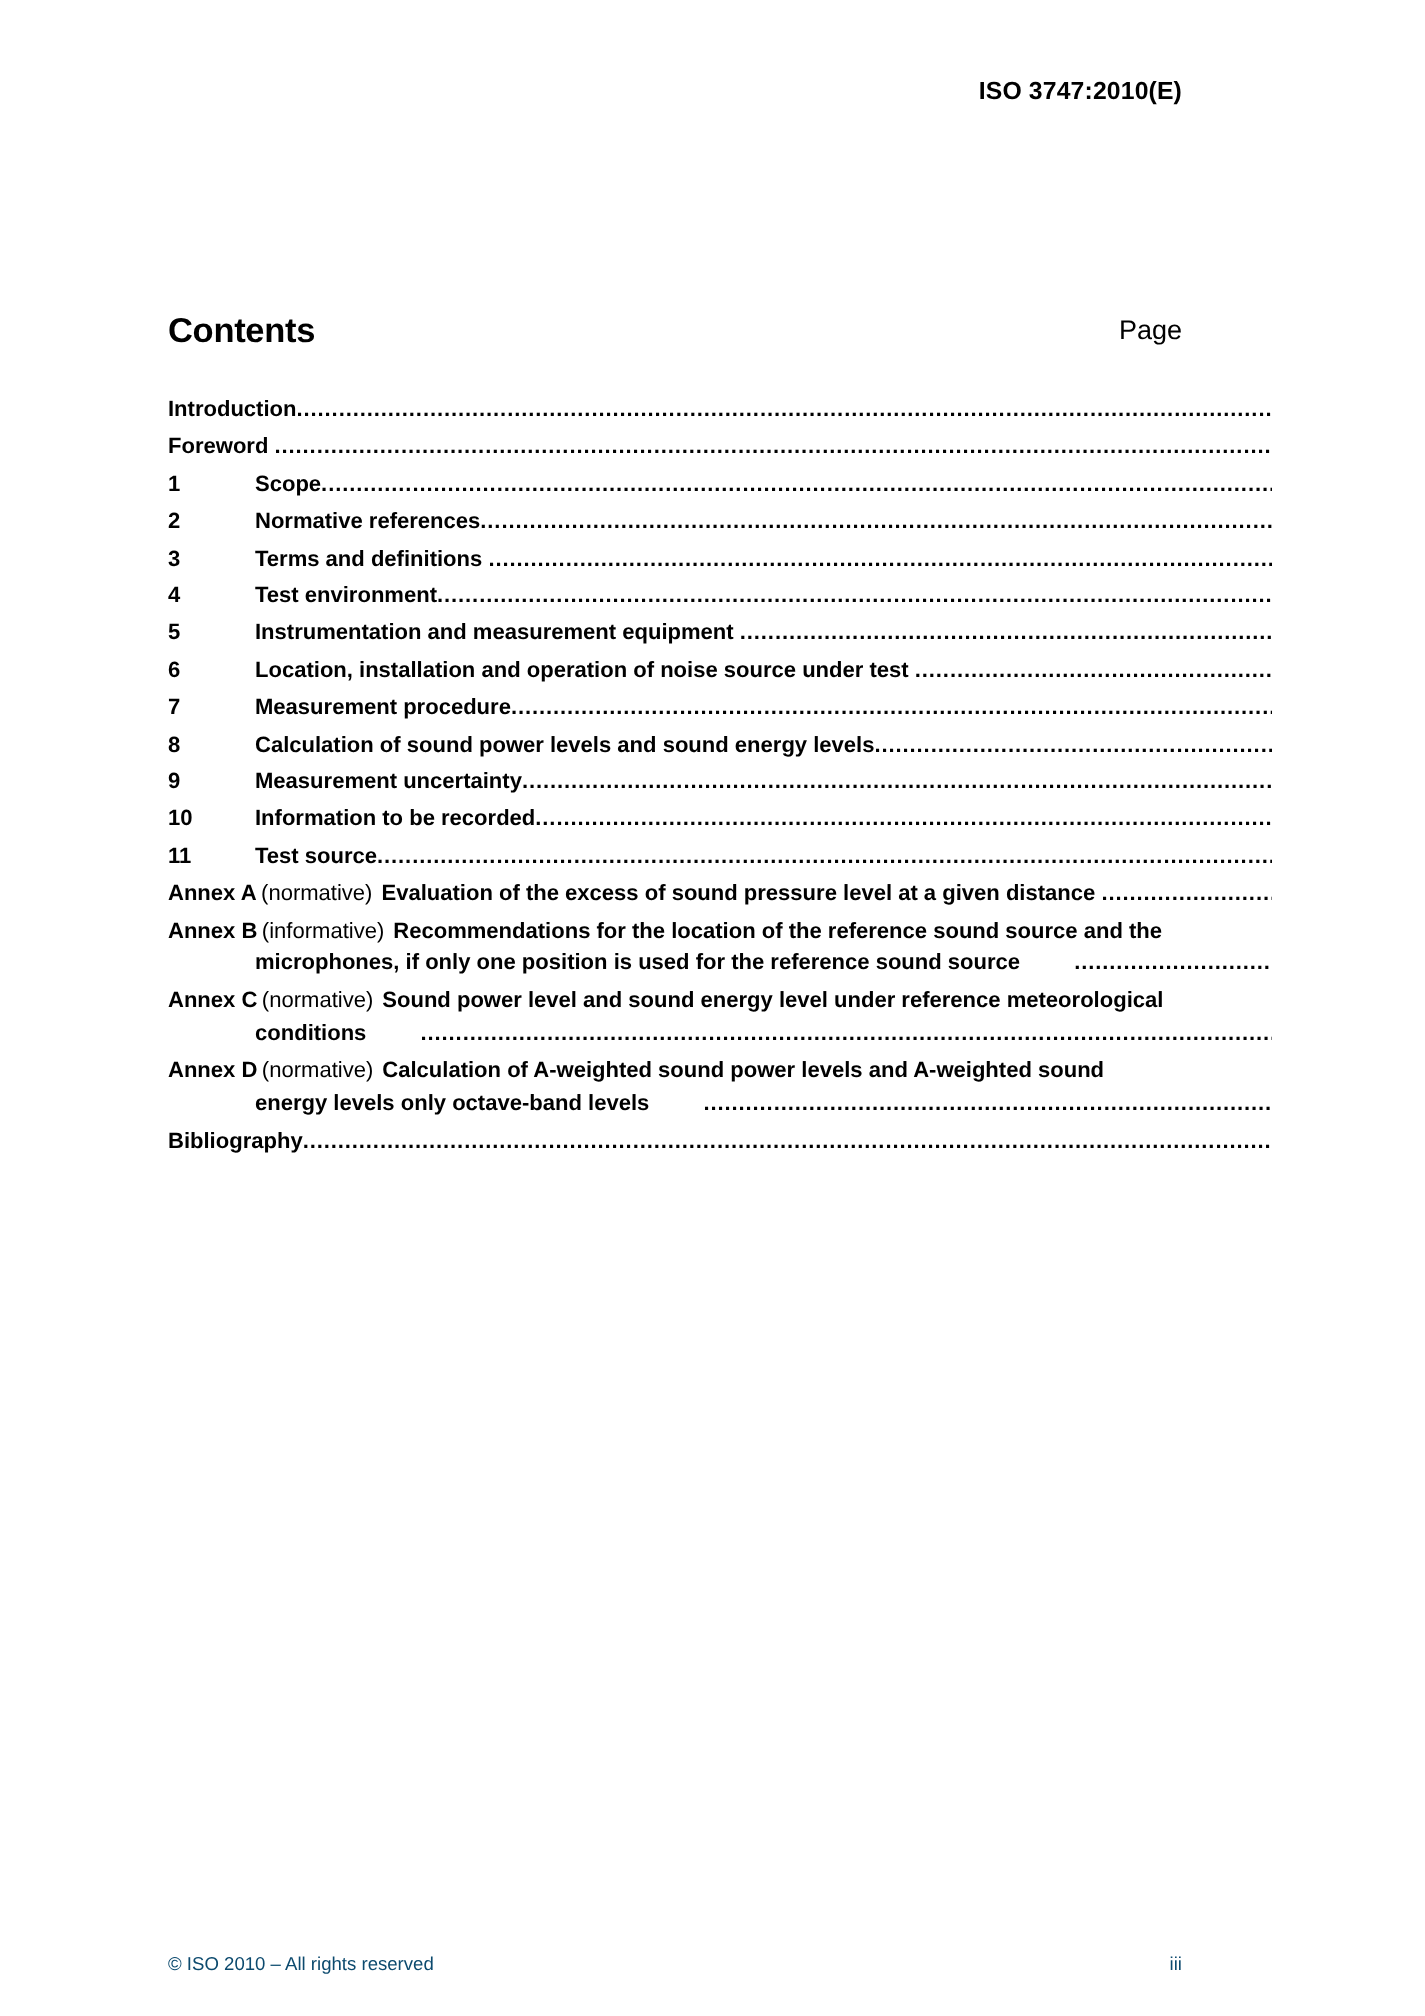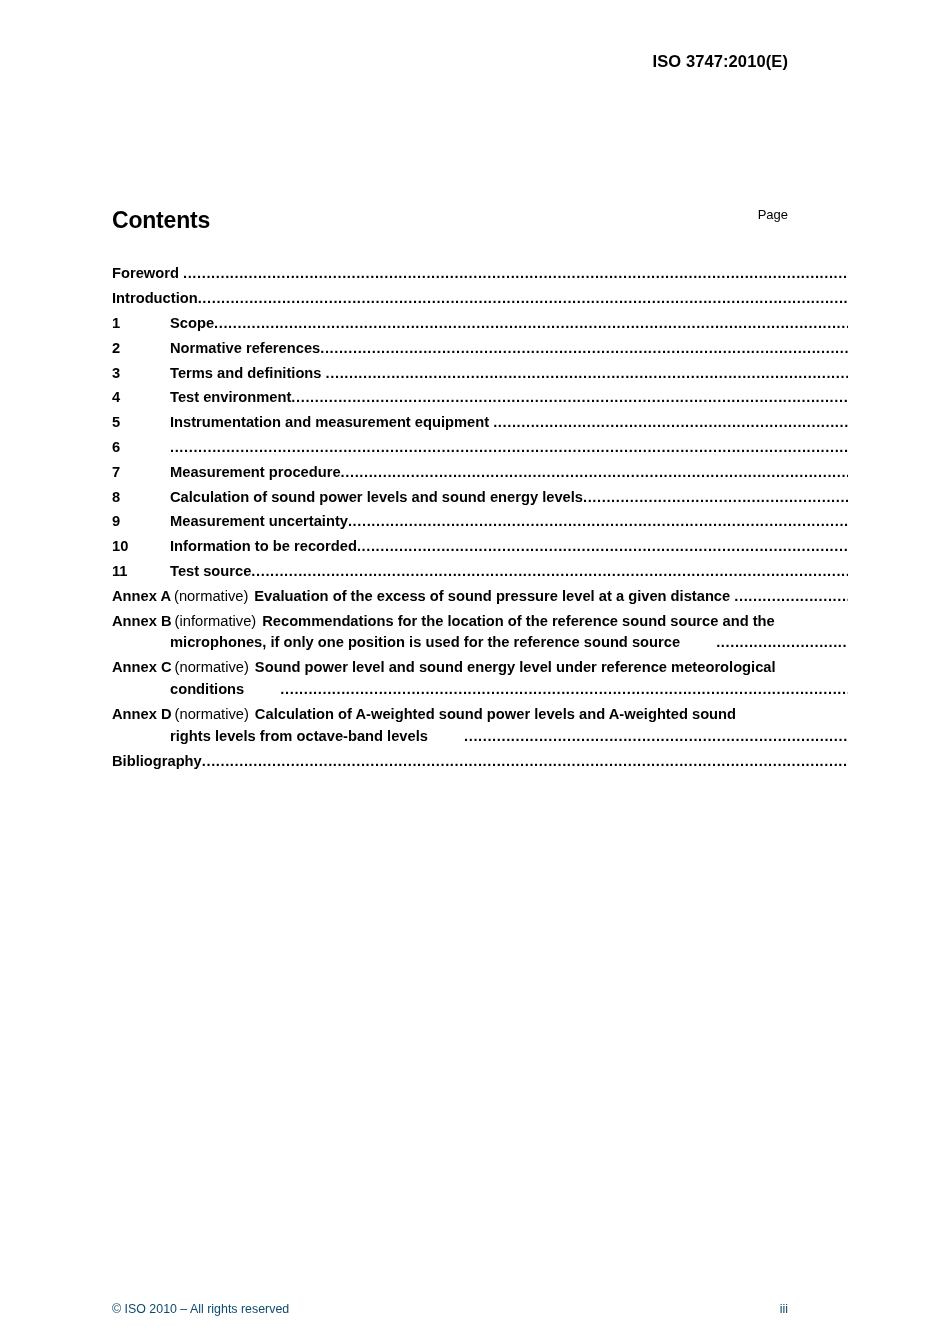--- a/index.html
+++ b/index.html
@@ -32,30 +32,30 @@
     letter-spacing: 0.1px;
   }
 
   
   .contents-row {
     position: absolute;
     top: 207px;
     left: 112px;
     right: 60px;
     display: flex;
-    align-items: flex-start;
+    align-items: center;
     justify-content: space-between;
   }
   .contents-title {
     font-size: 23px;
     font-weight: bold;
     letter-spacing: -0.2px;
   }
   .page-word {
-    font-size: 13px;
+    font-size: 18px;
     font-weight: normal;
   }
 
   
   .toc {
     position: absolute;
     top: 266px;
     left: 112px;
     width: 778px;
   }
@@ -141,31 +141,31 @@
 
   <div class="contents-row">
     <span class="contents-title">Contents</span>
     <span class="page-word">Page</span>
   </div>
 
   <div class="toc">
 
     <div class="toc-entry front">
       <div class="toc-line">
+        <span class="label">Introduction</span>
+        <span class="leader"></span>
+        <span class="pg">v</span>
+      </div>
+    </div>
+
+    <div class="toc-entry front">
+      <div class="toc-line">
         <span class="label">Foreword </span>
         <span class="leader"></span>
         <span class="pg">iv</span>
-      </div>
-    </div>
-
-    <div class="toc-entry front">
-      <div class="toc-line">
-        <span class="label">Introduction</span>
-        <span class="leader"></span>
-        <span class="pg">v</span>
       </div>
     </div>
 
     <div class="toc-entry">
       <div class="toc-line">
         <span class="num">1</span>
         <span class="label">Scope</span>
         <span class="leader"></span>
         <span class="pg">1</span>
       </div>
@@ -203,20 +203,21 @@
         <span class="num">5</span>
         <span class="label">Instrumentation and measurement equipment </span>
         <span class="leader"></span>
         <span class="pg">6</span>
       </div>
     </div>
 
     <div class="toc-entry">
       <div class="toc-line">
         <span class="num">6</span>
+        <span class="label">Location, installation and operation of noise source under test </span>
         <span class="leader"></span>
         <span class="pg">7</span>
       </div>
     </div>
 
     <div class="toc-entry">
       <div class="toc-line">
         <span class="num">7</span>
         <span class="label">Measurement procedure</span>
         <span class="leader"></span>
@@ -288,21 +289,21 @@
         <span class="leader"></span>
         <span class="pg">27</span>
       </div>
     </div>
 
     <div class="toc-entry annex annex-wrap">
       <div class="toc-line">
         <span class="label"><span>Annex D</span><span class="gap-sm"></span><span class="reg">(normative)</span><span class="gap-md"></span><span>Calculation of A-weighted sound power levels and A-weighted sound</span></span>
       </div>
       <div class="toc-line cont">
-        <span class="label">rights levels from octave-band levels </span>
+        <span class="label">energy levels only octave-band levels </span>
         <span class="leader"></span>
         <span class="pg">29</span>
       </div>
     </div>
 
 
     <div class="toc-entry">
       <div class="toc-line">
         <span class="label">Bibliography</span>
         <span class="leader"></span>

